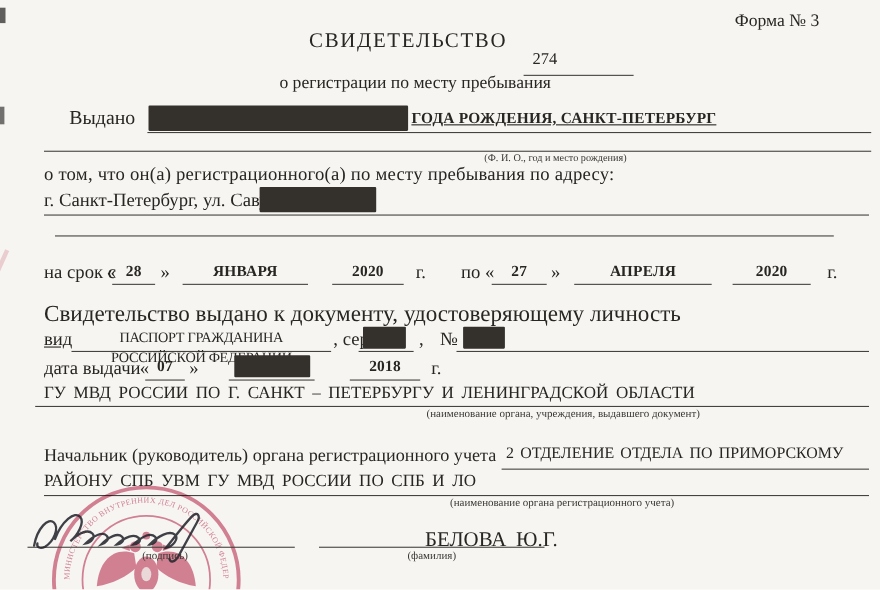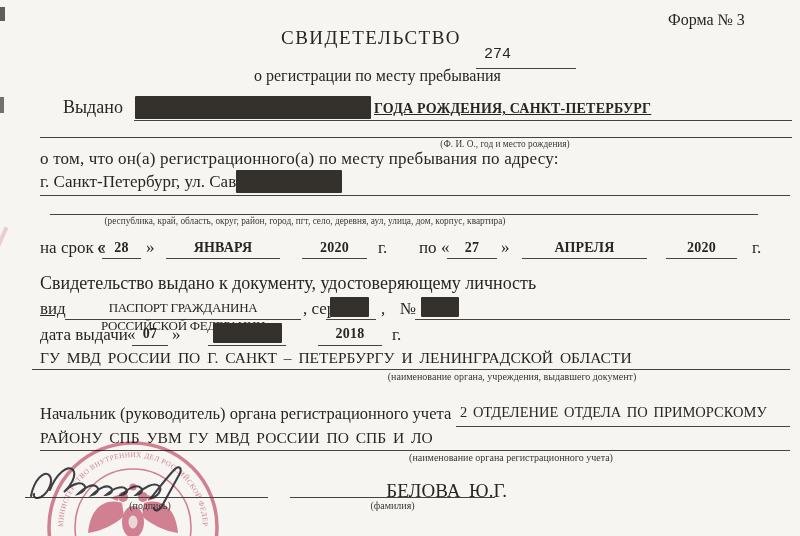--- a/index.html
+++ b/index.html
@@ -27,41 +27,40 @@
 
 <div class="page">
 
   <div class="artifact" style="left:0;top:7px;width:5px;height:14px;background:#3a3836;opacity:.8;"></div>
   <div class="artifact" style="left:0;top:97px;width:4px;height:16px;background:#3a3836;opacity:.7;"></div>
   <div class="artifact" style="left:-2px;top:226px;width:4px;height:32px;background:rgba(205,100,120,.28);transform:rotate(24deg);"></div>
 
   <div class="abs t16" style="left:668px;top:11px;font-family:Liberation Serif, serif;">Форма № 3</div>
 
   <div class="abs" style="left:243px;top:27px;font-size:19px;letter-spacing:1.5px;margin-left:38px;">СВИДЕТЕЛЬСТВО</div>
-  <div class="cell" style="left:476px;top:45px;width:100px;height:23px;text-align:left;font-family:Liberation Mono, monospace;">
+  <div class="cell" style="left:476px;top:45px;width:100px;height:23px;text-align:left;">
     <span style="font-size:15px;padding-left:8px;">274</span>
   </div>
   <div class="abs t16" style="left:254px;top:67px;">о регистрации по месту пребывания</div>
 
   <div class="abs" style="left:63px;top:97px;font-size:18px;">Выдано</div>
   <div class="cell" style="left:134px;top:96px;width:658px;height:24px;"></div>
   <div class="redact" style="left:135px;top:96px;width:236px;height:23px;"></div>
   <div class="abs bold-val" style="left:374px;top:101px;text-decoration:underline;">ГОДА РОЖДЕНИЯ, САНКТ-ПЕТЕРБУРГ</div>
 
   <div class="hline" style="left:40px;top:137px;width:752px;"></div>
   <div class="abs cap-sm" style="left:360px;top:139px;width:290px;">(Ф. И. О., год и место рождения)</div>
 
   <div class="abs t17" style="left:40px;top:149px;letter-spacing:0.2px;">о том, что он(а) регистрационного(а) по месту пребывания по адресу:</div>
 
   <div class="abs t17" style="left:40px;top:172px;">г. Санкт-Петербург, ул. Савушкина, дом</div>
   <div class="redact" style="left:236px;top:170px;width:106px;height:23px;"></div>
   <div class="hline" style="left:40px;top:195px;width:750px;"></div>
 
   <div class="hline" style="left:50px;top:214px;width:708px;"></div>
-  <div class="abs cap-sm" style="left:40px;top:216px;width:530px;">(республика, край, область, округ, район, город, пгт, село, деревня, аул, улица, дом, корпус, квартира)</div>
 
   <div class="abs t17" style="left:40px;top:238px;text-align:center;">на срок с</div>
   <div class="abs t17" style="left:97px;top:238px;">«</div>
   <div class="cell" style="left:102px;top:238px;width:39px;height:20px;">
     <span class="bold-val">28</span>
   </div>
   <div class="abs t17" style="left:146px;top:238px;">»</div>
   <div class="cell" style="left:166px;top:238px;width:114px;height:20px;">
     <span class="bold-val">ЯНВАРЯ</span>
   </div>
@@ -76,21 +75,21 @@
   </div>
   <div class="abs t17" style="left:501px;top:238px;">»</div>
   <div class="cell" style="left:522px;top:238px;width:125px;height:20px;">
     <span class="bold-val">АПРЕЛЯ</span>
   </div>
   <div class="cell" style="left:666px;top:238px;width:71px;height:20px;">
     <span class="bold-val">2020</span>
   </div>
   <div class="abs t17" style="left:752px;top:238px;">г.</div>
 
-  <div class="abs" style="left:40px;top:273px;font-size:18px;">Свидетельство выдано к документу, удостоверяющему личность</div>
+  <div class="abs" style="left:40px;top:273px;font-size:21px;">Свидетельство выдано к документу, удостоверяющему личность</div>
 
   <div class="abs t17" style="left:40px;top:299px;text-decoration:underline;">вид</div>
   <div class="cell" style="left:65px;top:298px;width:236px;height:21px;">
     <span style="font-size:13px;letter-spacing:-0.3px;">ПАСПОРТ ГРАЖДАНИНА РОССИЙСКОЙ ФЕДЕРАЦИИ</span>
   </div>
   <div class="abs t17" style="left:303px;top:299px;">, серия</div>
   <div class="cell" style="left:326px;top:298px;width:50px;height:21px;"></div>
   <div class="redact" style="left:330px;top:297px;width:39px;height:20px;"></div>
   <div class="abs t17" style="left:381px;top:299px;">,</div>
   <div class="abs t17" style="left:400px;top:299px;">№</div>

